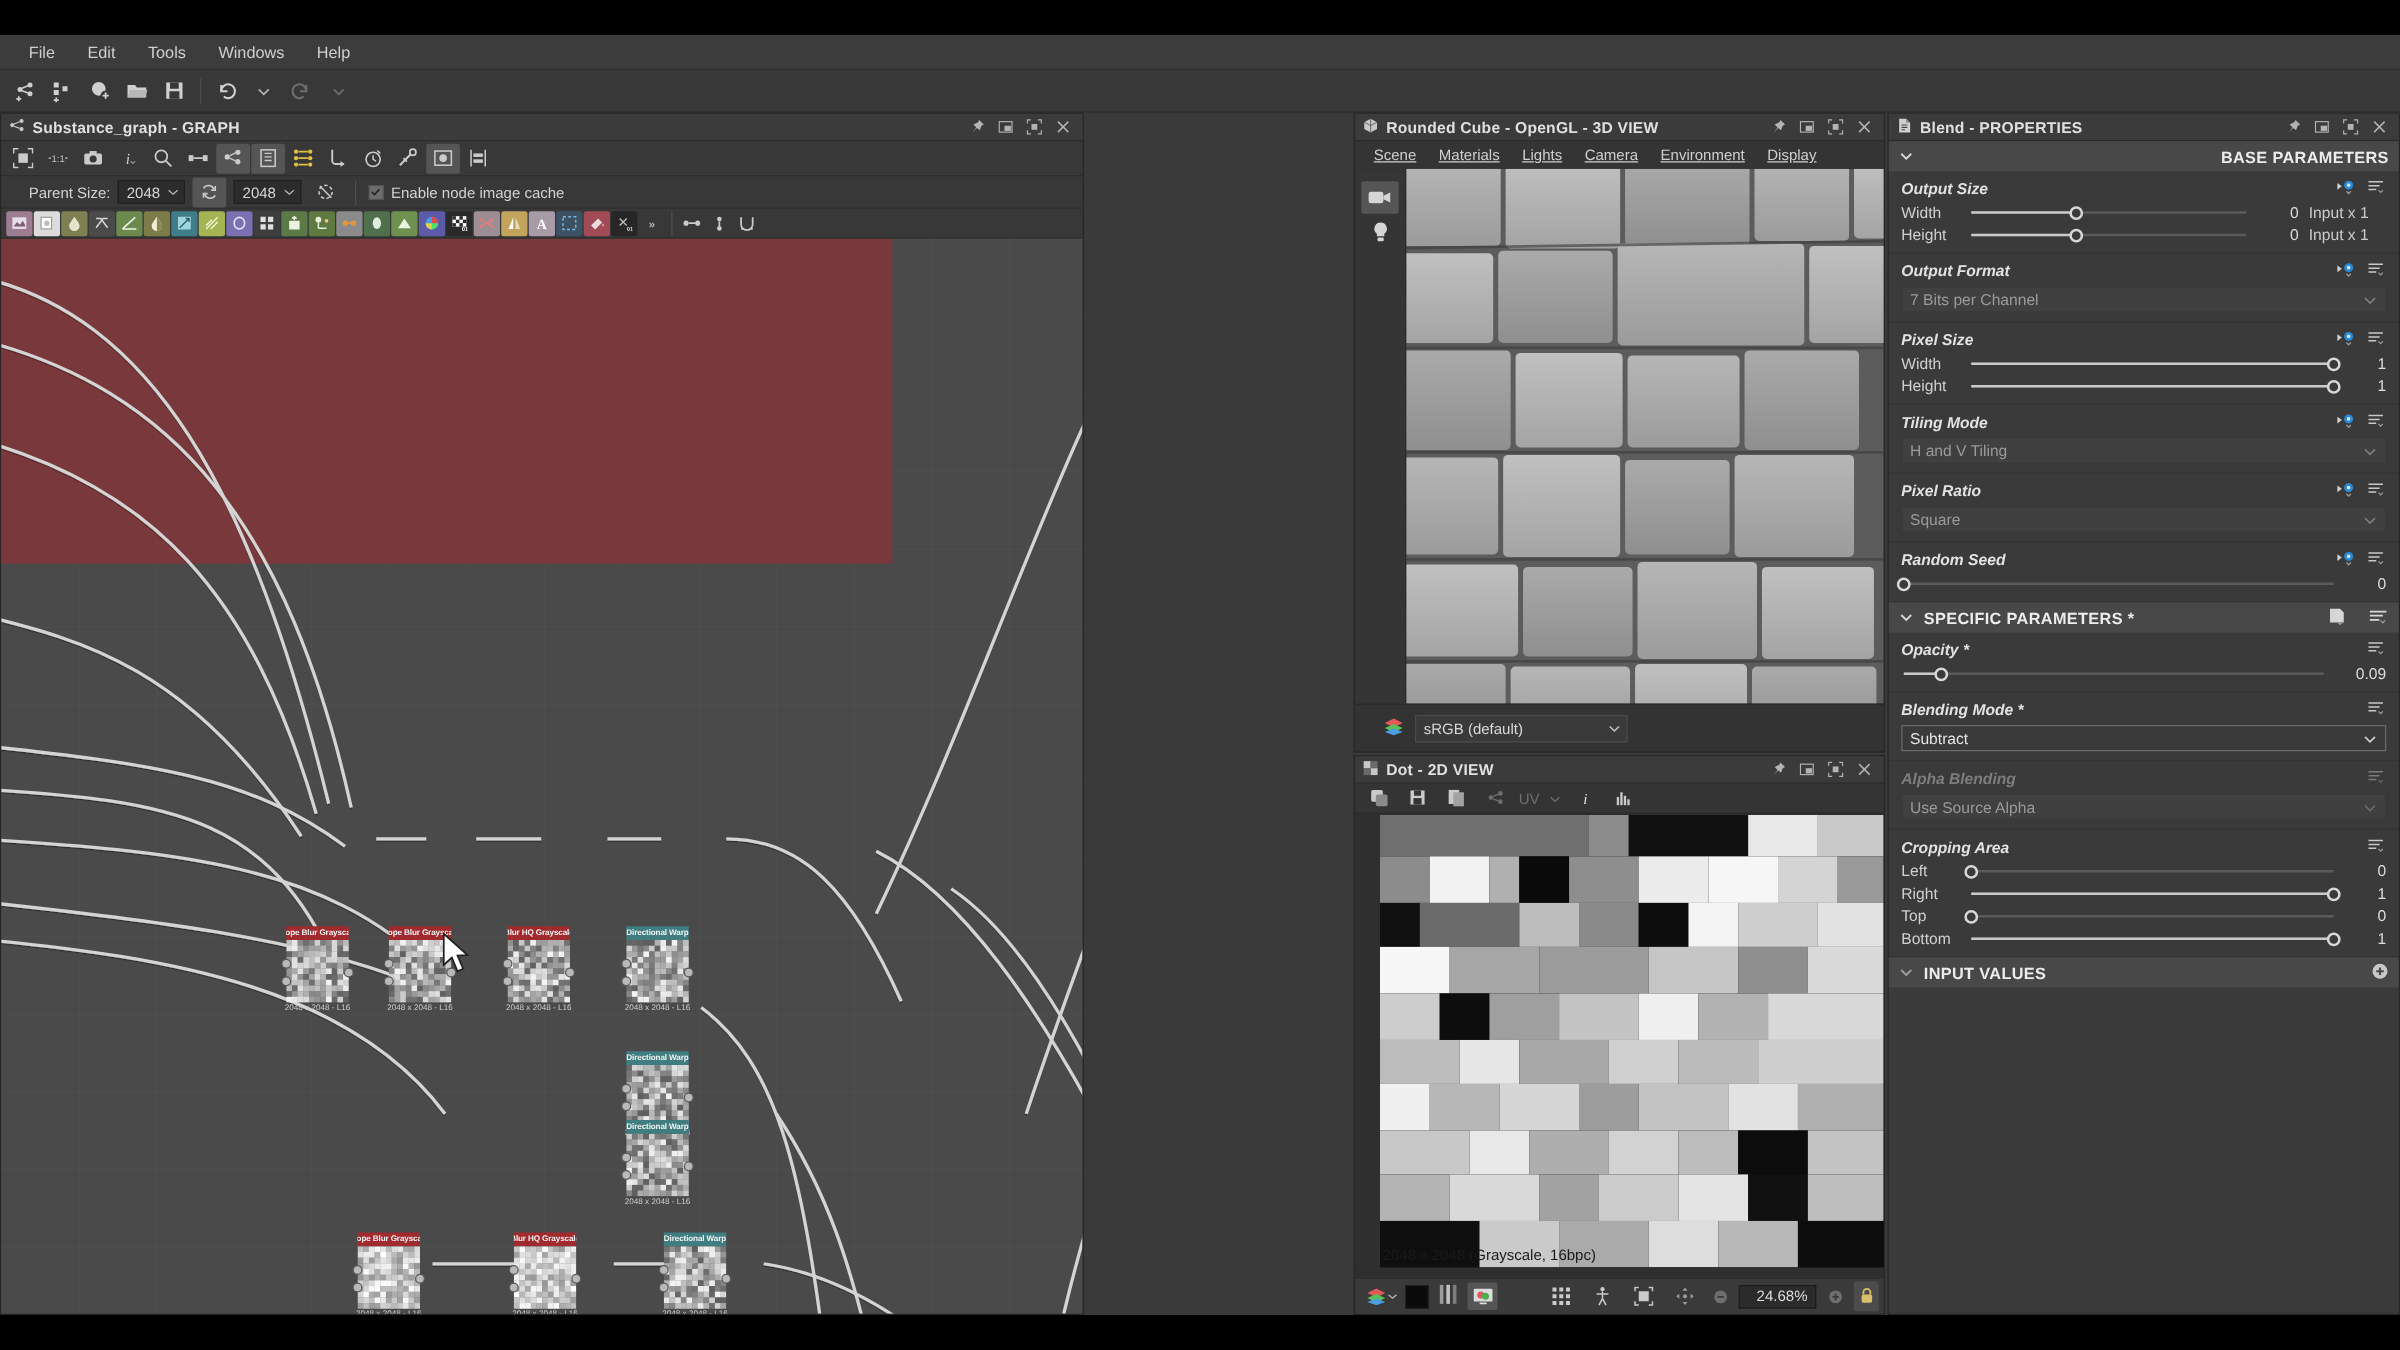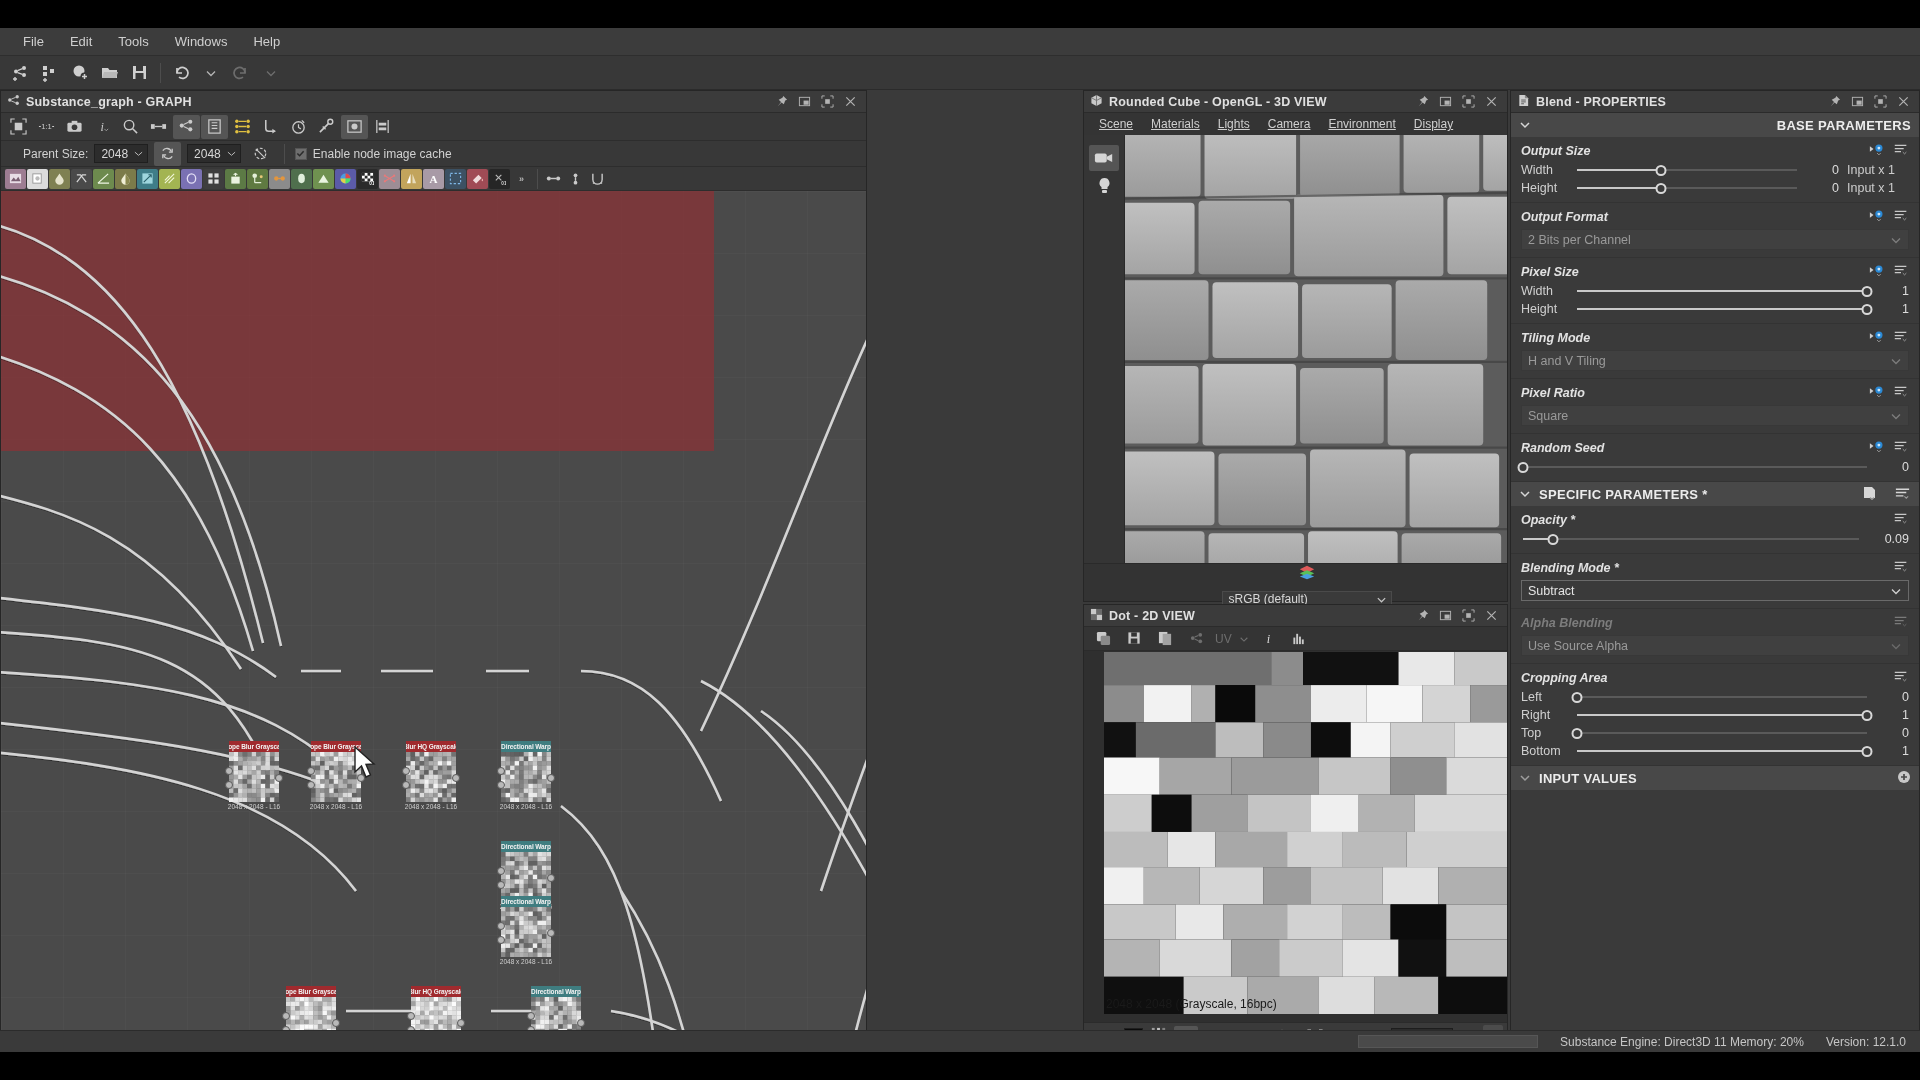--- a/index.html
+++ b/index.html
@@ -105,21 +105,21 @@
   
   #view3d { left:1083px; top:62px; width:425px; height:512px; }
   .v3-menu { height:22px; background:#343434; display:flex; align-items:center;
     padding-left:6px; font-size:12px; color:#cfcfcf; }
   .v3-menu span { padding:2px 9px; cursor:pointer;text-decoration:underline; }
   .v3-canvas { position:absolute; left:41px; top:44px; right:0; bottom:38px; overflow:hidden; }
   .v3-left { position:absolute; left:0; top:44px; bottom:0; width:41px; background:#353535;
      border-right:1px solid #2a2a2a; }
   .v3-bottom { position:absolute; left:0; right:0; bottom:0; height:38px;
      background:#333; display:flex; align-items:center; padding-left:22px; gap:8px;
-     border-top:1px solid #2a2a2a;flex-direction:column; }
+     border-top:1px solid #2a2a2a; }
 
   
   #view2d { left:1083px; top:576px; width:425px; height:448px; }
   .v2-toolbar { height:24px; background:#343434; display:flex; align-items:center;
      padding-left:6px; gap:4px; border-bottom:1px solid #2b2b2b; }
   .v2-canvas { position:absolute; left:20px; top:47px; right:0; bottom:37px;
      overflow:hidden; background:#1c1c1c; }
   .v2-left { position:absolute;left:0;top:47px;bottom:37px;width:20px;background:#2f2f2f; }
   .v2-status { position:absolute; left:22px; bottom:40px; font-size:12px;
      color:#1a1a1a; text-shadow:none; }
@@ -2292,21 +2292,21 @@
               <circle cx="11" cy="6" r="4" fill="#2b8ad6"></circle>
               <circle cx="11" cy="6" r="1.6" fill="#cfe8fa"></circle>
               <path d="M9 11.5 11 13.5 13 11.5" stroke="#9b9b9b" fill="none" stroke-width="1.1"></path>
             </svg></span>
         <span><svg width="16" height="14" viewBox="0 0 18 14">
               <path d="M2 3h13M2 6.5h10M2 10h7" stroke="#c8c8c8" stroke-width="1.4"></path>
               <path d="M11 10.5 13 12.5 15 10.5" stroke="#9b9b9b" fill="none" stroke-width="1.1"></path>
             </svg></span>
       </div>
       <div class="dropdown">
-        <span>2 Bits per Channel</span>
+        <span>7 Bits per Channel</span>
         <svg width="12" height="12" viewBox="0 0 12 12">
             <path d="M2 4.5 6 8.5 10 4.5" stroke="#7d7d7d" fill="none" stroke-width="1.3"></path>
           </svg>
       </div>
     </div>
 
     <div class="prow">
       <div class="plabel">
         <span>Pixel Size</span>
         <span class="spacer"></span>
@@ -2536,18 +2536,13 @@
         </svg>
       <span>INPUT VALUES</span>
       <span class="spacer"></span>
       <span><svg width="14" height="14" viewBox="0 0 14 14">
             <circle cx="7" cy="7" r="6" fill="#c8c8c8"></circle>
             <path d="M4 7h6M7 4v6" stroke="#484848" stroke-width="1.7"></path>
           </svg></span>
     </div>
   </div>
 
-  <div class="statusbar">
-    <div class="progbar"></div>
-    <span>Substance Engine: Direct3D 11  Memory: 20%</span>
-    <span>Version: 12.1.0</span>
-  </div>
 </div>
 
 </body></html>

